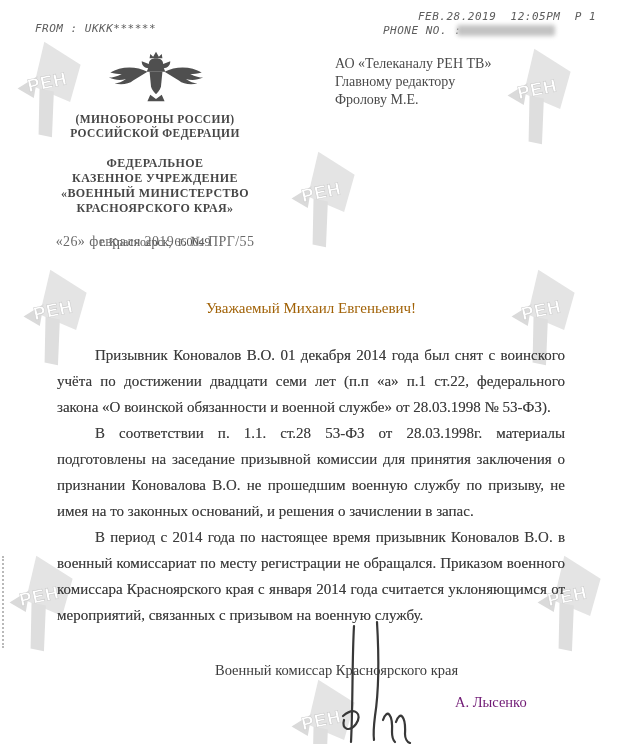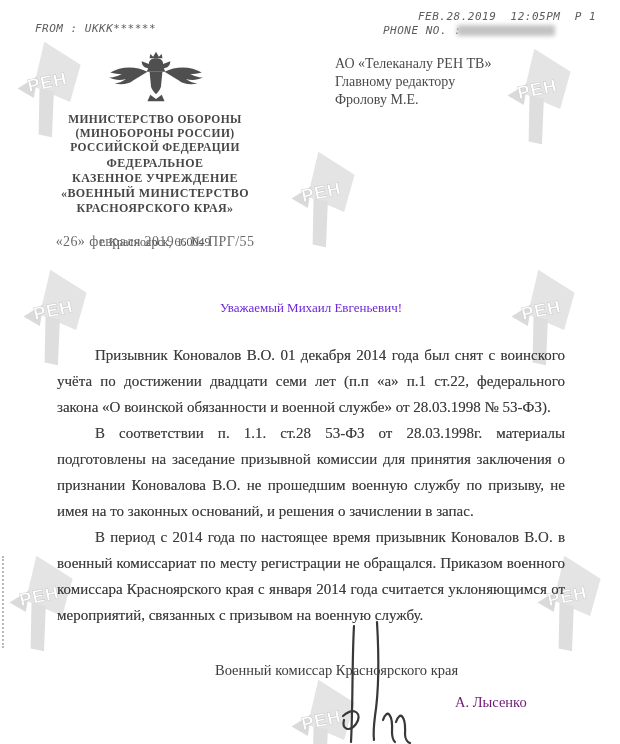--- a/index.html
+++ b/index.html
@@ -27,21 +27,21 @@
   
   .emblem{position:absolute;left:106px;top:50px;width:100px;height:60px;}
   .lh{position:absolute;left:38px;width:234px;text-align:center;color:#474747;}
   .lh-ministry{top:112px;font-weight:bold;font-size:11.5px;line-height:14px;letter-spacing:.4px;}
   .lh-inst{top:156px;font-weight:bold;font-size:12px;line-height:15px;letter-spacing:.4px;}
   .lh-city{top:214px;font-size:12px;color:#555;margin-top:21px;}
   .lh-date{top:234px;font-size:14px;color:#6a6a6a;letter-spacing:.4px;}
   
   .recipient{position:absolute;left:335px;top:55px;font-size:14px;line-height:18px;color:#4a4a4a;}
   
-  .salutation{position:absolute;left:57px;top:300px;width:508px;text-align:center;font-size:13px;color:#6d28d9;}
+  .salutation{position:absolute;left:57px;top:300px;width:508px;text-align:center;font-size:15px;color:#a16207;}
   .body-text{position:absolute;left:57px;top:342px;width:508px;font-size:15px;line-height:26px;text-align:justify;color:#3c3c3c;text-shadow:0 0 .4px rgba(70,70,70,.6);}
   .body-text p{margin:0;text-indent:38px;}
   
   .sig-title{position:absolute;left:215px;top:662px;font-size:14.5px;color:#3c3c3c;}
   .sig-name{position:absolute;left:455px;top:694px;font-size:14.5px;color:#701a75;}
   .handwritten{position:absolute;left:333px;top:620px;width:95px;height:124px;}
   
   .artifacts{position:absolute;left:2px;top:556px;height:92px;width:2px;border-left:2px dotted #b9b9b9;}
 </style>
 </head>
@@ -110,21 +110,20 @@
         <path d="M70 11 c-6 0 -10 3 -10 8 l-10 -4 c0 7 5 9 9 10 l-2 5 h26 l-2 -5 c4 -1 9 -3 9 -10 l-10 4 c0 -5 -4 -8 -10 -8 z"></path>
         <path d="M58 30 C42 21 20 22 6 31 c6 2 11 2 16 2 c-7 4 -13 5 -18 5 c9 4 17 4 24 2 c-5 4 -11 6 -16 6 c9 3 20 1 26 -4 z"></path>
         <path d="M82 30 C98 21 120 22 134 31 c-6 2 -11 2 -16 2 c7 4 13 5 18 5 c-9 4 -17 4 -24 2 c5 4 11 6 16 6 c-9 3 -20 1 -26 -4 z"></path>
         <path d="M61 30 h18 l-2 20 c-1 6 -7 11 -7 11 s-6 -5 -7 -11 z"></path>
         <path d="M62 62 l8 6 8 -6 4 9 h-24 z"></path>
       </g>
     </svg>
   </div>
 
   <div class="lh lh-ministry">
-    <div>МИНИСТЕРСТВО ОБОРОНЫ</div>
     <div>(МИНОБОРОНЫ РОССИИ)</div>
     <div>РОССИЙСКОЙ ФЕДЕРАЦИИ</div>
   </div>
   <div class="lh lh-inst">
     <div>ФЕДЕРАЛЬНОЕ</div>
     <div>КАЗЕННОЕ УЧРЕЖДЕНИЕ</div>
     <div>«ВОЕННЫЙ МИНИСТЕРСТВО</div>
     <div>КРАСНОЯРСКОГО  КРАЯ»</div>
   </div>
   <div class="lh lh-city">г. Красноярск, 660049</div>

